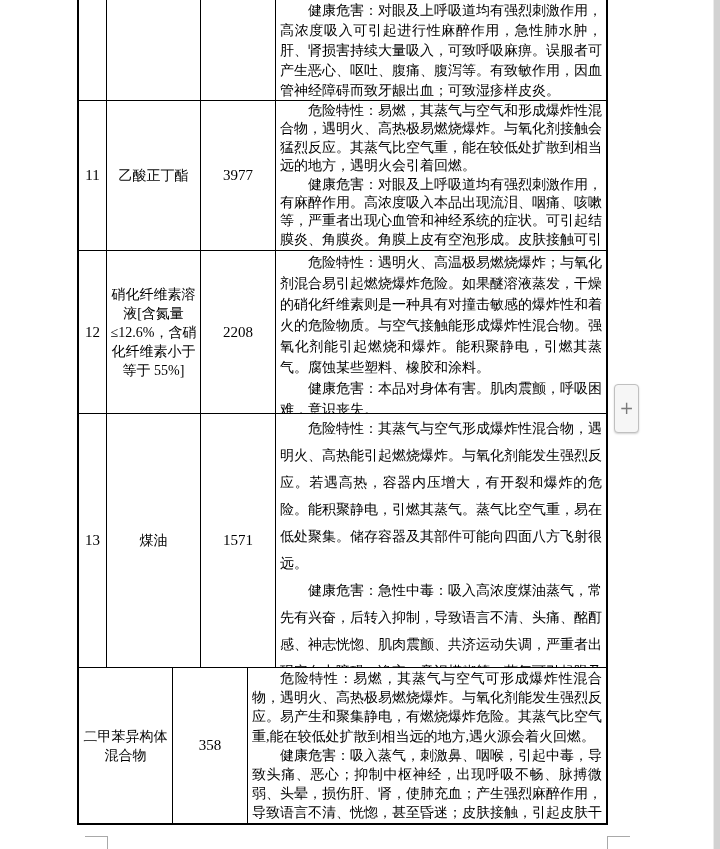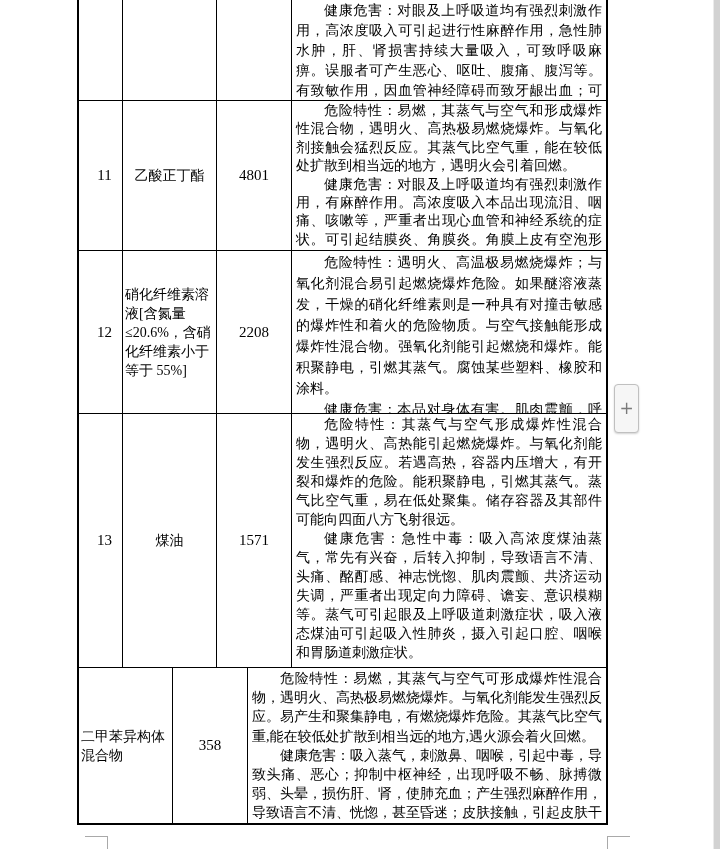--- a/index.html
+++ b/index.html
@@ -36,35 +36,34 @@
     display: flex;
     box-sizing: border-box;
     overflow: hidden;
   }
   .trow + .trow { border-top: 1px solid #000; }
   .cell {
     box-sizing: border-box;
     overflow: hidden;
   }
   .c-seq {
-    width: 36px;
+    width: 28px;
     border-right: 1px solid #000;
     display: flex;
     align-items: center;
     justify-content: center;
     font-size: 15px;
-    margin-left: 8px;
   }
   .c-name {
     width: 94px;
     border-right: 1px solid #000;
     display: flex;
     align-items: center;
     justify-content: center;
-    text-align: left;
+    text-align: center;
     font-size: 14px;
     line-height: 19px;
     padding: 2px;
   }
   .c-code {
     width: 75px;
     border-right: 1px solid #000;
     display: flex;
     align-items: center;
     justify-content: center;
@@ -154,53 +153,53 @@
         </div>
   </div>
       <div class="trow" style="height: 150px;">
     <div class="cell c-seq">
       <span>11</span>
     </div>
     <div class="cell c-name">
       <span>乙酸正丁酯</span>
     </div>
     <div class="cell c-code">
-      <span>4801</span>
+      <span>3977</span>
     </div>
     <div class="cell c-desc" style="line-height: 18.4px; font-family: Liberation Mono, monospace;">
           <p class="para indent">危险特性：易燃，其蒸气与空气和形成爆炸性混合物，遇明火、高热极易燃烧爆炸。与氧化剂接触会猛烈反应。其蒸气比空气重，能在较低处扩散到相当远的地方，遇明火会引着回燃。</p>
           <p class="para indent">健康危害：对眼及上呼吸道均有强烈刺激作用，有麻醉作用。高浓度吸入本品出现流泪、咽痛、咳嗽等，严重者出现心血管和神经系统的症状。可引起结膜炎、角膜炎。角膜上皮有空泡形成。皮肤接触可引起皮肤干燥。</p>
         </div>
   </div>
       <div class="trow" style="height: 163px;">
     <div class="cell c-seq">
       <span>12</span>
     </div>
     <div class="cell c-name">
-      <span>硝化纤维素溶液[含氮量≤20.6%，含硝化纤维素小于等于 55%]</span>
+      <span>硝化纤维素溶液[含氮量≤12.6%，含硝化纤维素小于等于 55%]</span>
     </div>
     <div class="cell c-code">
       <span>2208</span>
     </div>
     <div class="cell c-desc" style="line-height: 21px;">
           <p class="para indent">危险特性：遇明火、高温极易燃烧爆炸；与氧化剂混合易引起燃烧爆炸危险。如果醚溶液蒸发，干燥的硝化纤维素则是一种具有对撞击敏感的爆炸性和着火的危险物质。与空气接触能形成爆炸性混合物。强氧化剂能引起燃烧和爆炸。能积聚静电，引燃其蒸气。腐蚀某些塑料、橡胶和涂料。</p>
           <p class="para indent">健康危害：本品对身体有害。肌肉震颤，呼吸困难，意识丧失。</p>
         </div>
   </div>
       <div class="trow" style="height: 254px;">
     <div class="cell c-seq">
       <span>13</span>
     </div>
     <div class="cell c-name">
       <span>煤油</span>
     </div>
     <div class="cell c-code">
       <span>1571</span>
     </div>
-    <div class="cell c-desc" style="line-height: 19px; font-family: Liberation Serif, serif;">
+    <div class="cell c-desc" style="line-height: 27px; font-family: Liberation Serif, serif;">
           <p class="para indent">危险特性：其蒸气与空气形成爆炸性混合物，遇明火、高热能引起燃烧爆炸。与氧化剂能发生强烈反应。若遇高热，容器内压增大，有开裂和爆炸的危险。能积聚静电，引燃其蒸气。蒸气比空气重，易在低处聚集。储存容器及其部件可能向四面八方飞射很远。</p>
           <p class="para indent">健康危害：急性中毒：吸入高浓度煤油蒸气，常先有兴奋，后转入抑制，导致语言不清、头痛、酩酊感、神志恍惚、肌肉震颤、共济运动失调，严重者出现定向力障碍、谵妄、意识模糊等。蒸气可引起眼及上呼吸道刺激症状，吸入液态煤油可引起吸入性肺炎，摄入引起口腔、咽喉和胃肠道刺激症状。</p>
         </div>
   </div>
       <div class="trow" style="height: 156px;">
     <div class="cell c-name">
       <span>二甲苯异构体混合物</span>
     </div>
     <div class="cell c-code">
       <span>358</span>

